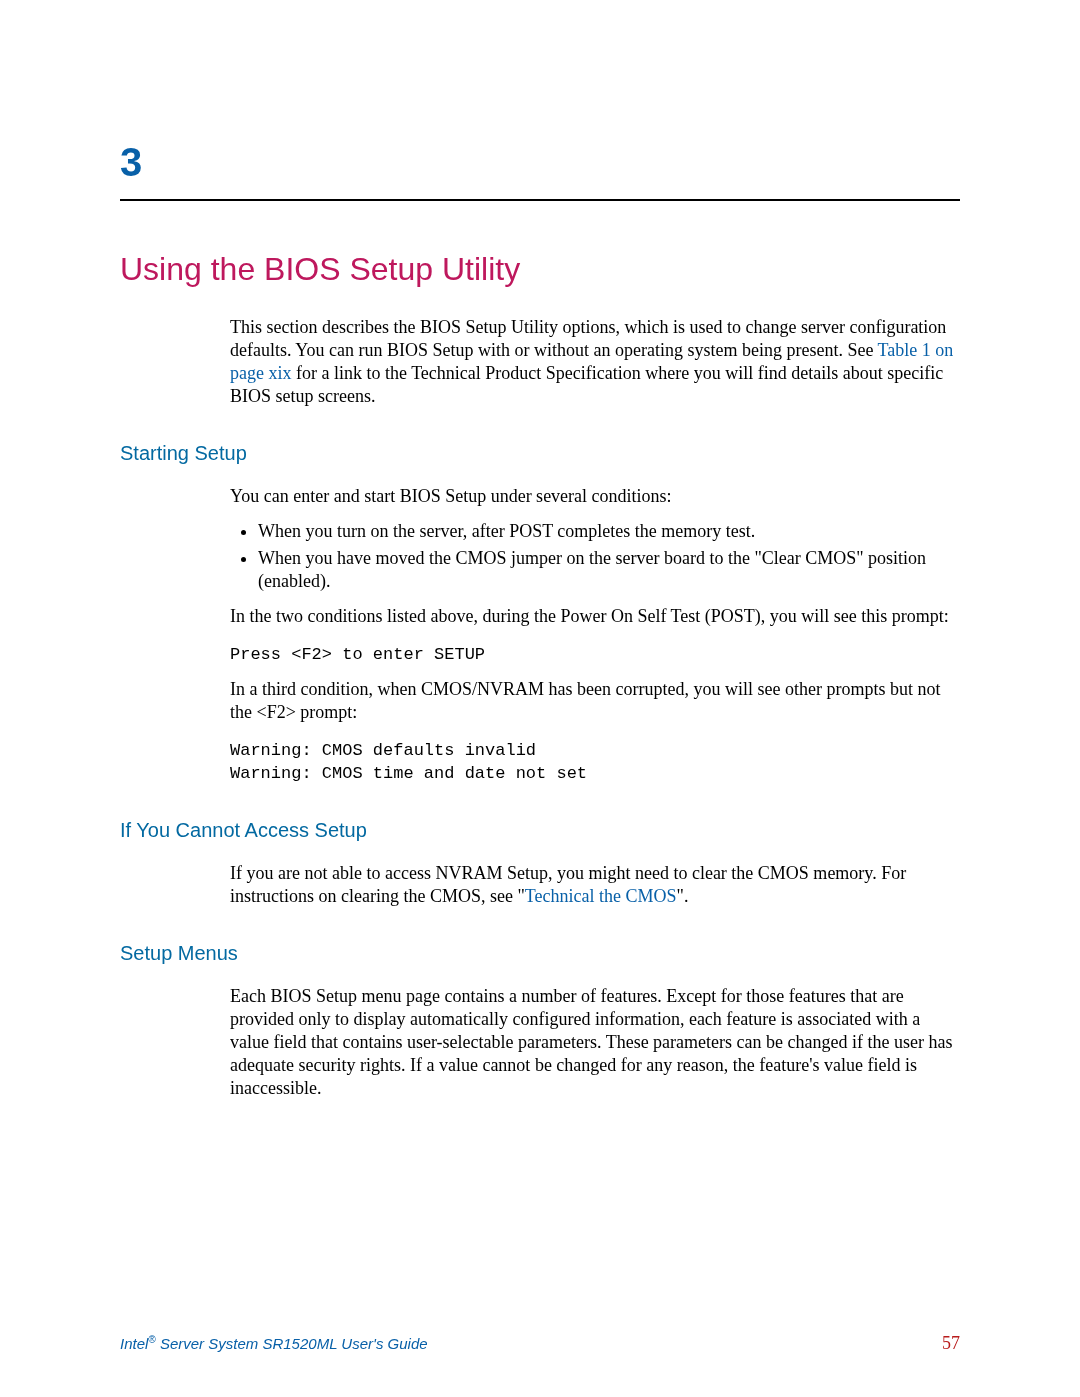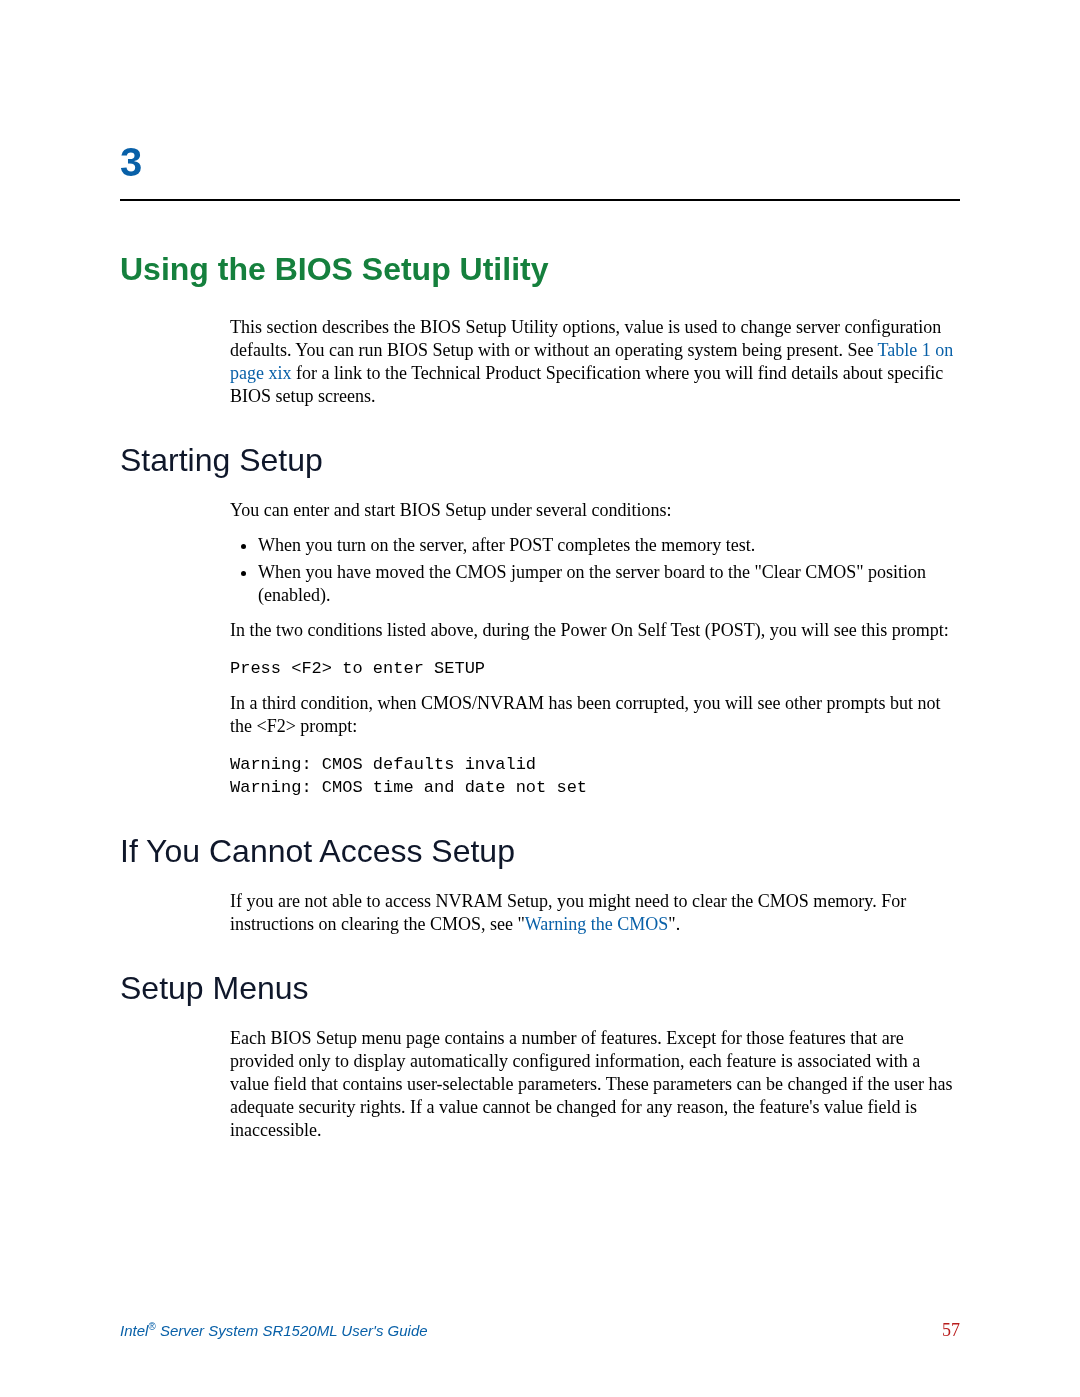--- a/index.html
+++ b/index.html
@@ -31,29 +31,29 @@
     font-weight: bold;
     width: 110px;
     flex-shrink: 0;
   }
   .chapter-title {
     font-size: 40px;
     font-weight: bold;
   }
   .h1 {
     font-family: "Trebuchet MS", "Segoe UI", Arial, sans-serif;
-    color: #15803d;
+    color: #be185d;
     font-size: 32px;
-    font-weight: bold;
+    font-weight: normal;
     margin: 0 0 28px 0;
   }
   .h2 {
     font-family: "Trebuchet MS", "Segoe UI", Arial, sans-serif;
-    color: #0f172a;
-    font-size: 32px;
+    color: #0369a1;
+    font-size: 20px;
     font-weight: normal;
     margin: 34px 0 20px 0;
   }
   .body-block {
     margin-left: 110px;
     font-size: 18px;
     line-height: 1.28;
   }
   .para {
     margin: 0 0 12px 0;
@@ -71,21 +71,21 @@
   }
   .mono {
     font-family: "Courier New", Courier, monospace;
     font-size: 17px;
     white-space: pre;
     margin: 16px 0 12px 0;
     line-height: 1.3;
   }
   .footer {
     position: absolute;
-    bottom: 56px;
+    bottom: 43px;
     left: 120px;
     right: 120px;
     display: flex;
     justify-content: space-between;
     align-items: baseline;
     font-family: "Trebuchet MS", "Segoe UI", Arial, sans-serif;
     color: #0860a8;
     font-size: 15px;
     font-style: italic;
   }
@@ -108,42 +108,42 @@
 
 <div class="page">
 
   <div class="chapter-heading">
     <div class="chapter-number">3</div>
   </div>
 
   <div class="h1">Using the BIOS Setup Utility</div>
   <div class="body-block">
     <p class="para">
-      <span>This section describes the BIOS Setup Utility options, value is used to change server configuration defaults. You can run BIOS Setup with or without an operating system being present. See </span><span class="link">Table 1 on page xix</span><span> for a link to the Technical Product Specification where you will find details about specific BIOS setup screens.</span>
+      <span>This section describes the BIOS Setup Utility options, which is used to change server configuration defaults. You can run BIOS Setup with or without an operating system being present. See </span><span class="link">Table 1 on page xix</span><span> for a link to the Technical Product Specification where you will find details about specific BIOS setup screens.</span>
     </p>
   </div>
 
   <div class="h2">Starting Setup</div>
   <div class="body-block">
     <p class="para">You can enter and start BIOS Setup under several conditions:</p>
     <ul class="bullets">
       <li>When you turn on the server, after POST completes the memory test.</li>
       <li>When you have moved the CMOS jumper on the server board to the "Clear CMOS" position (enabled).</li>
     </ul>
     <p class="para">In the two conditions listed above, during the Power On Self Test (POST), you will see this prompt:</p>
     <div class="mono">Press &lt;F2&gt; to enter SETUP</div>
     <p class="para">In a third condition, when CMOS/NVRAM has been corrupted, you will see other prompts but not the &lt;F2&gt; prompt:</p>
     <div class="mono">Warning: CMOS defaults invalid
 Warning: CMOS time and date not set</div>
   </div>
 
   <div class="h2">If You Cannot Access Setup</div>
   <div class="body-block">
     <p class="para">
-      <span>If you are not able to access NVRAM Setup, you might need to clear the CMOS memory. For instructions on clearing the CMOS, see "</span><span class="link">Warning the CMOS</span><span>".</span>
+      <span>If you are not able to access NVRAM Setup, you might need to clear the CMOS memory. For instructions on clearing the CMOS, see "</span><span class="link">Technical the CMOS</span><span>".</span>
     </p>
   </div>
 
   <div class="h2">Setup Menus</div>
   <div class="body-block">
     <p class="para">Each BIOS Setup menu page contains a number of features. Except for those features that are provided only to display automatically configured information, each feature is associated with a value field that contains user-selectable parameters. These parameters can be changed if the user has adequate security rights. If a value cannot be changed for any reason, the feature's value field is inaccessible.</p>
   </div>
 
 </div>
 

